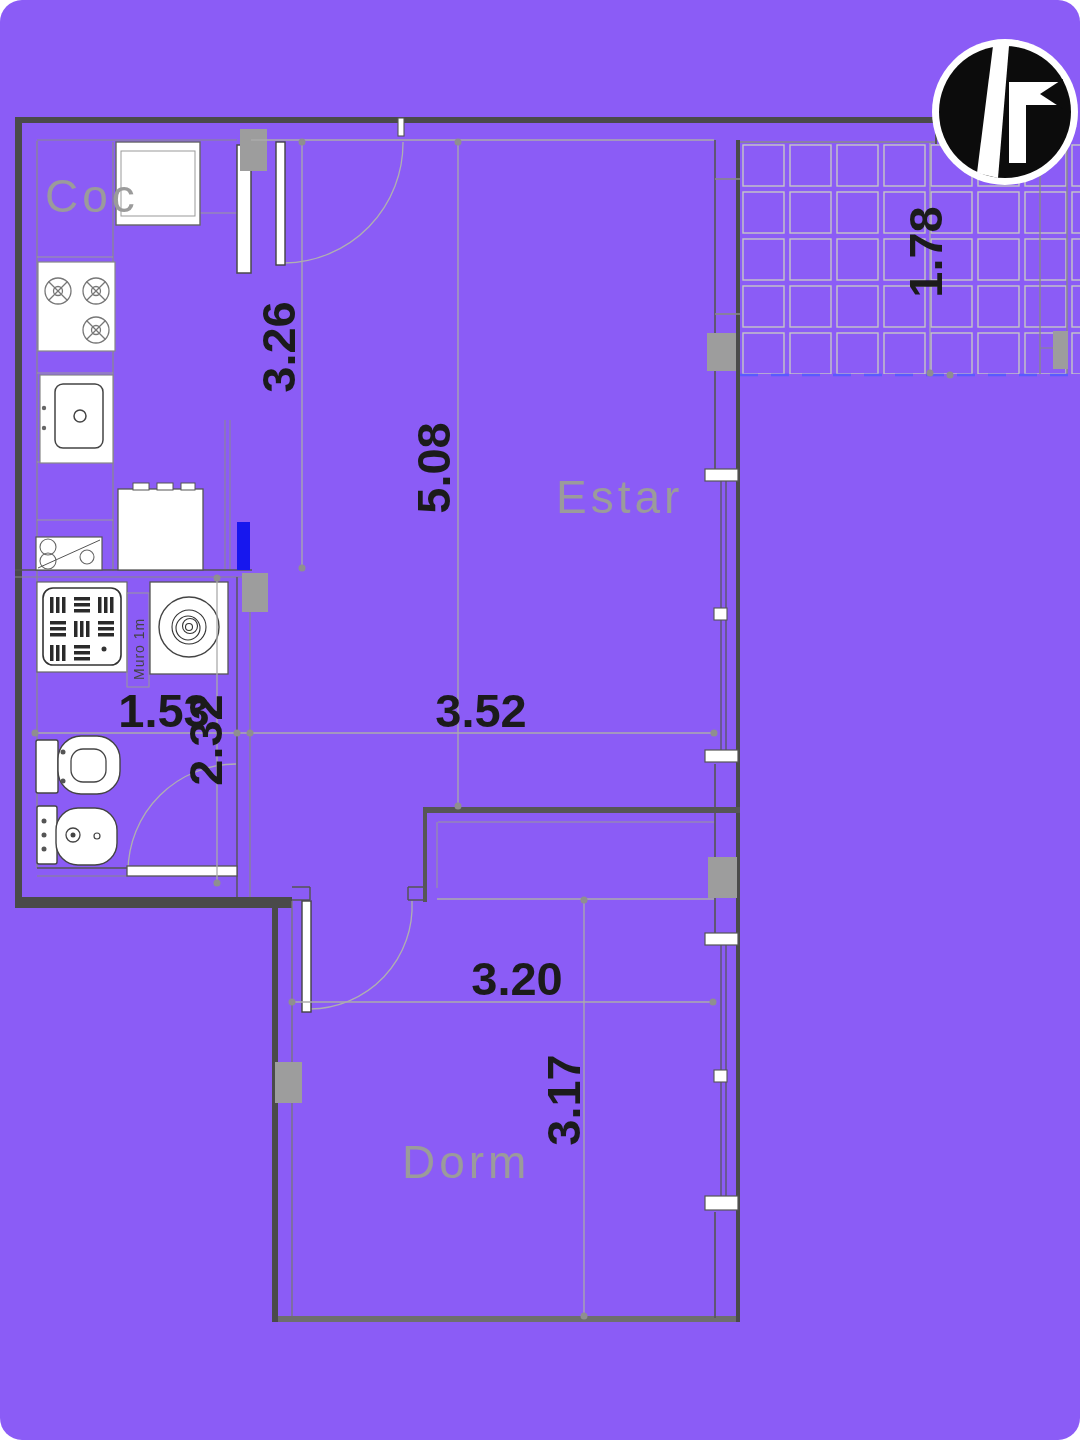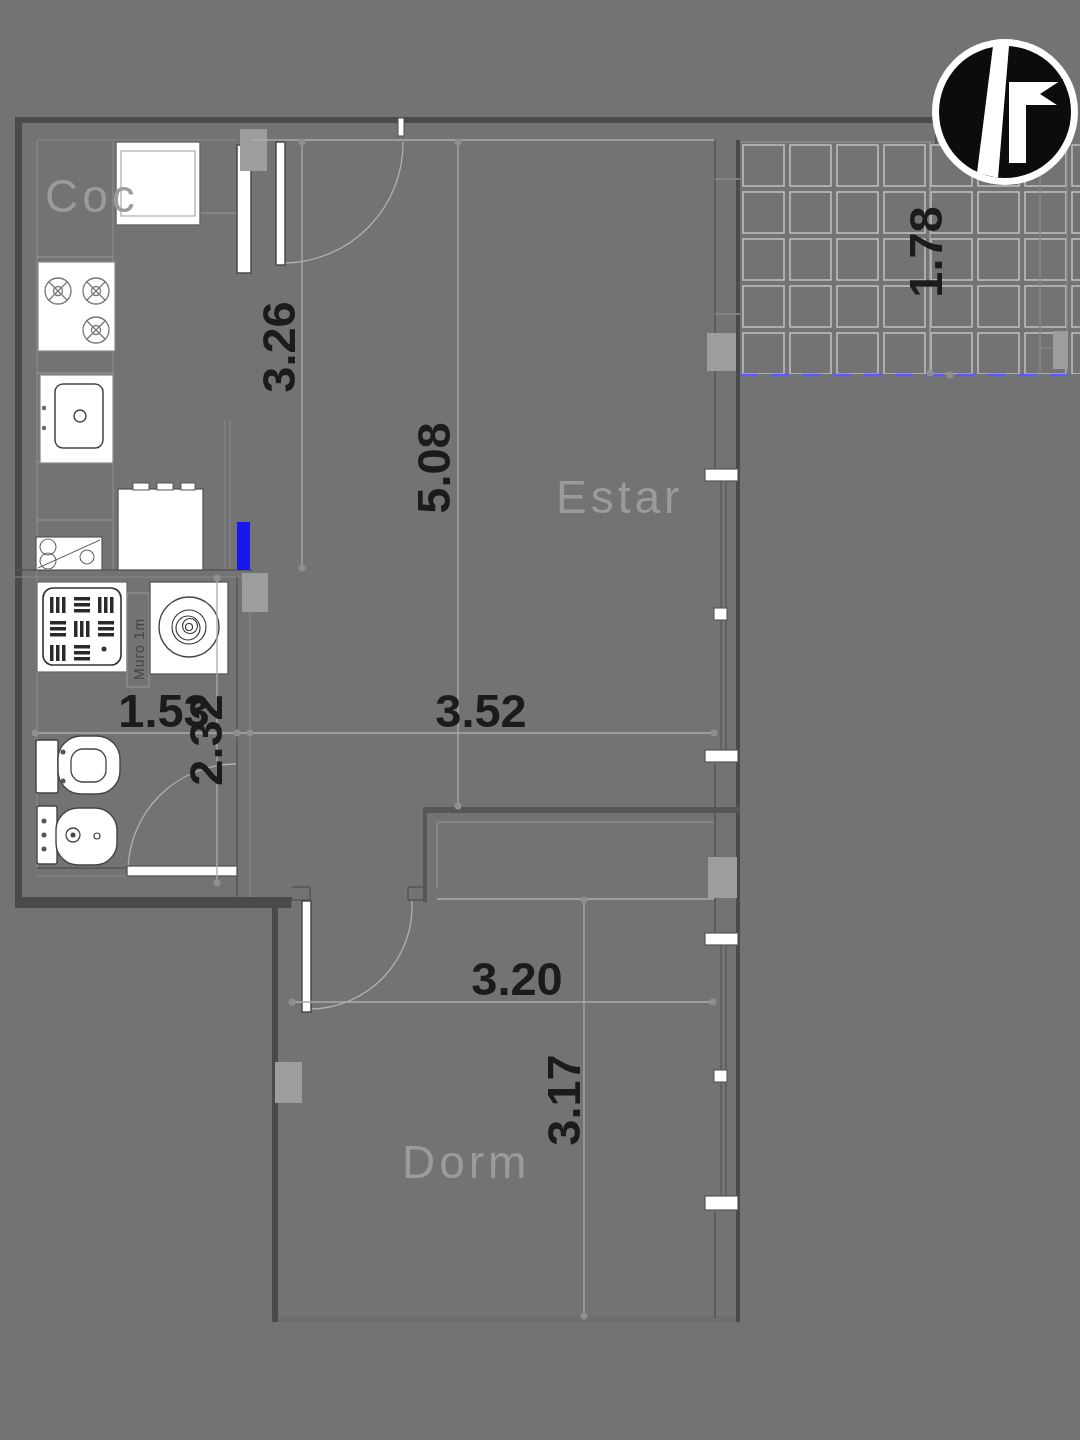--- a/index.html
+++ b/index.html
@@ -1,17 +1,17 @@
 <!DOCTYPE html>
 <html><head>
 <meta charset="utf-8">
 <style>
   html,body{margin:0;padding:0;background:#ffffff;}
-  .canvas{position:relative;width:1080px;height:1440px;background:#737373;overflow:hidden;
-          font-family:"Liberation Sans", sans-serif;}
+  .canvas{position:relative;width:1080px;height:1440px;background:#8b5cf6;overflow:hidden;
+          font-family:"Liberation Sans", sans-serif;border-radius:22px;}
   svg{position:absolute;left:0;top:0;}
   text{font-family:"Liberation Sans", sans-serif;}
   .dim{font-weight:700;font-size:47px;fill:#1b1b1b;}
   .room{font-size:46px;fill:#9b9b9b;letter-spacing:4px;}
   .tiny{font-size:14px;fill:#444444;letter-spacing:1px;}
 </style>
 </head>
 <body>
 
 <div class="canvas">

